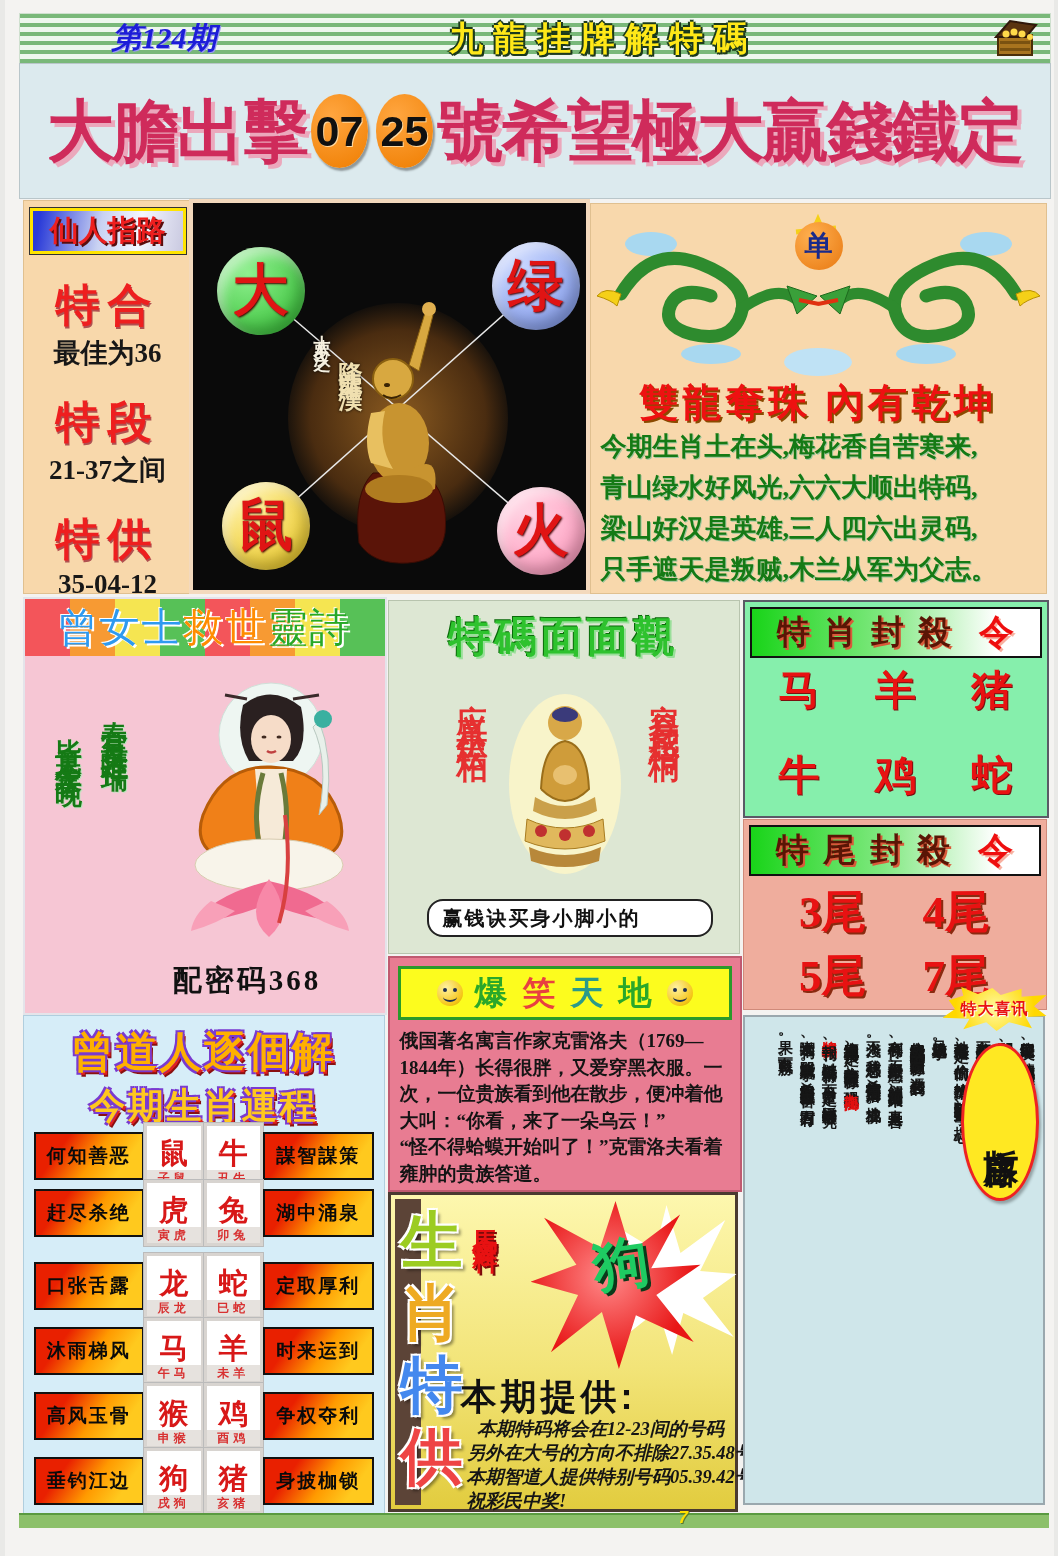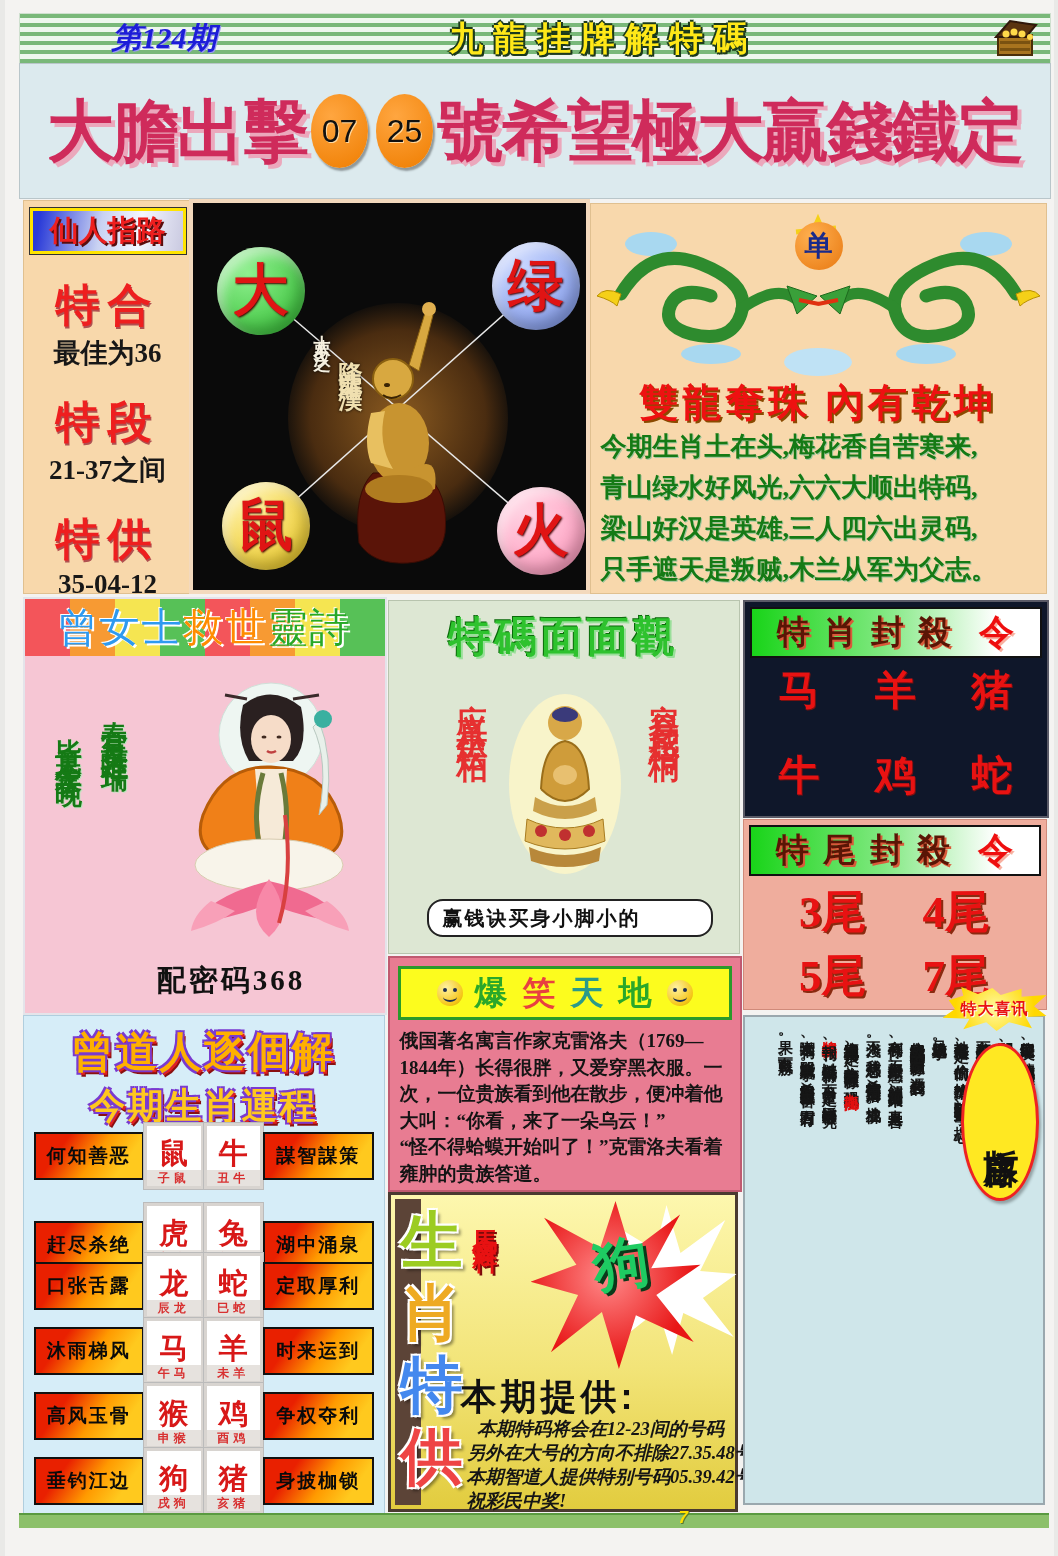--- a/index.html
+++ b/index.html
@@ -18,21 +18,21 @@
     text-shadow:-2px 0 0 #1c3a1c,2px 0 0 #1c3a1c,0 -2px 0 #1c3a1c,0 2px 0 #1c3a1c,2px 2px 0 #1c3a1c;}
   .chest{width:52px;height:44px;margin-right:8px;}
 
   
   .headline{left:14px;top:63px;width:1030px;height:134px;background:#dceaee;border:1px solid #b9c6ca;
     display:flex;align-items:center;justify-content:center;text-align:right;}
   .headline .big{color:#cf2b5b;font-size:67px;font-weight:bold;font-family:"Liberation Serif",serif;
     letter-spacing:-2px;text-shadow:4px 4px 0 #eba8bc;white-space:nowrap;}
   .numball{display:inline-flex;align-items:center;justify-content:center;width:57px;height:74px;
     background:radial-gradient(circle at 35% 30%,#ffa640,#ef7d00);border-radius:50%;margin:12px 4px;
-    color:#101010;font-size:32px;font-weight:normal;text-shadow:1px 1px 0 #ffd9a0;box-shadow:2px 3px 2px rgba(0,0,0,.35);}
+    color:#101010;font-size:43px;font-weight:bold;text-shadow:1px 1px 0 #ffd9a0;box-shadow:2px 3px 2px rgba(0,0,0,.35);}
 
   
   .immortal{left:18px;top:200px;width:168px;height:392px;background:#f8d8ab;border:1px solid #e0c090;
     display:flex;flex-direction:column;align-items:center;}
   .immortal-hd{margin-top:7px;width:150px;height:56px;border:3px solid #ffe400;outline:1px solid #333;
     background:linear-gradient(100deg,#2a3bd8 5%,#c9d2f2 45%,#f4f6ff 70%,#c9c9e0 100%);
     display:flex;align-items:center;justify-content:center;}
   .immortal-hd span{color:#ee1f1f;font-size:29px;font-weight:bold;font-family:"Liberation Serif",serif;
     text-shadow:2px 2px 0 #5a0d0d;white-space:nowrap;}
   .imm-label{color:#ee1f1f;font-size:44px;font-weight:bold;font-family:"Liberation Serif",serif;
@@ -57,39 +57,39 @@
     line-height:41px;white-space:nowrap;text-shadow:1px 1px 0 #9cc59c;}
 
   
   .goddess{left:18px;top:597px;width:360px;height:414px;background:#f6c6d4;border:2px solid #e4e4ea;}
   .god-hd{height:57px;display:flex;align-items:center;justify-content:center;
     background:repeating-linear-gradient(90deg,#f3555a 0 45px,#f79a33 45px 90px,#f5e551 90px 135px,#57c157 135px 180px);}
   .god-hd b{font-size:40px;font-weight:normal;font-family:"Liberation Serif",serif;letter-spacing:2px;
     text-shadow:2px 2px 0 #ffffff,-1px -1px 0 #ffffff;white-space:nowrap;}
   .god-line{color:#157a15;font-size:27px;font-weight:bold;font-family:"Liberation Serif",serif;letter-spacing:7px;text-shadow:1px 1px 0 #bfe3bf;}
   .god-code{position:absolute;left:0;bottom:12px;width:78%;text-align:right;color:#111;font-size:29px;
-    font-weight:bold;font-family:"Liberation Serif",serif;letter-spacing:3px;}
+    font-weight:bold;font-family:"Liberation Serif",serif;letter-spacing:3px;padding-left:16px;}
 
   
   .temaview{left:383px;top:600px;width:350px;height:352px;background:#dde7d3;border:1px solid #b8c4ae;}
   .tema-title{position:absolute;top:8px;width:100%;text-align:center;color:#2ec22e;font-size:42px;font-weight:bold;
     font-family:"Liberation Serif",serif;letter-spacing:4px;text-shadow:2px 2px 0 #9adf9a,-1px -1px 0 #0a6a0a;white-space:nowrap;}
   .tema-v{color:#e63030;font-size:31px;font-weight:bold;font-family:"Liberation Serif",serif;letter-spacing:12px;}
   .tema-pill{position:absolute;left:38px;bottom:16px;width:268px;height:34px;background:#ffffff;border:2px solid #222;
     border-radius:16px;display:flex;align-items:center;padding-left:14px;}
   .tema-pill span{color:#111;font-size:20px;font-weight:bold;font-family:"Liberation Serif",serif;letter-spacing:2px;white-space:nowrap;}
 
   
   .banbox-hd{margin:5px;height:47px;border:2px solid #111;
     background:linear-gradient(90deg,#19d419 0%,#7ee87e 45%,#ffffff 85%);
     display:flex;align-items:center;justify-content:center;gap:14px;}
   .banbox-hd .dk{color:#5a1505;font-size:33px;font-weight:bold;font-family:"Liberation Serif",serif;
     letter-spacing:14px;text-shadow:2px 2px 0 #d85a3a;white-space:nowrap;}
   .banbox-hd .rd{color:#ee0f0f;font-size:35px;font-weight:bold;font-family:"Liberation Serif",serif;text-shadow:2px 2px 0 #f8b0a0;}
-  .xiaoban{left:738px;top:600px;width:302px;height:214px;background:#0f172a;border:2px solid #5a5a66;}
+  .xiaoban{left:738px;top:600px;width:302px;height:214px;background:#86efac;border:2px solid #5a5a66;}
   .xiaorow{display:flex;justify-content:space-between;padding:0 34px;}
   .xiaorow span{color:#e81212;font-size:41px;font-weight:bold;font-family:"Liberation Serif",serif;text-shadow:1px 1px 0 #7a1010;}
   .tailban{left:738px;top:819px;width:302px;height:189px;background:#efad9d;border:1px solid #d08a7a;}
   .tailrow{display:flex;justify-content:center;gap:56px;}
   .tailrow span{color:#e81212;font-size:45px;font-weight:bold;font-family:"Liberation Serif",serif;text-shadow:2px 2px 0 #8a2a10;}
 
   
   .zmap{left:18px;top:1015px;width:360px;height:497px;background:#d6edf8;border:1px solid #b0cede;}
   .zmap-t1{margin-top:8px;text-align:center;font-size:42px;font-weight:bold;font-family:"Liberation Serif",serif;
     color:#ffb000;letter-spacing:2px;white-space:nowrap;
@@ -367,21 +367,21 @@
           <div class="zlbl">子鼠</div>
         </div>
       <div class="zcard">
           <div class="zglyph">牛</div>
           <div class="zlbl">丑牛</div>
         </div>
       <div class="ztag">
           <span>謀智謀策</span>
         </div>
     </div>
-    <div class="zrow" style="top:189px;align-items:flex-end;">
+    <div class="zrow" style="top:165px;">
       <div class="ztag">
           <span>赶尽杀绝</span>
         </div>
       <div class="zcard">
           <div class="zglyph">虎</div>
           <div class="zlbl">寅虎</div>
         </div>
       <div class="zcard">
           <div class="zglyph">兔</div>
           <div class="zlbl">卯兔</div>

